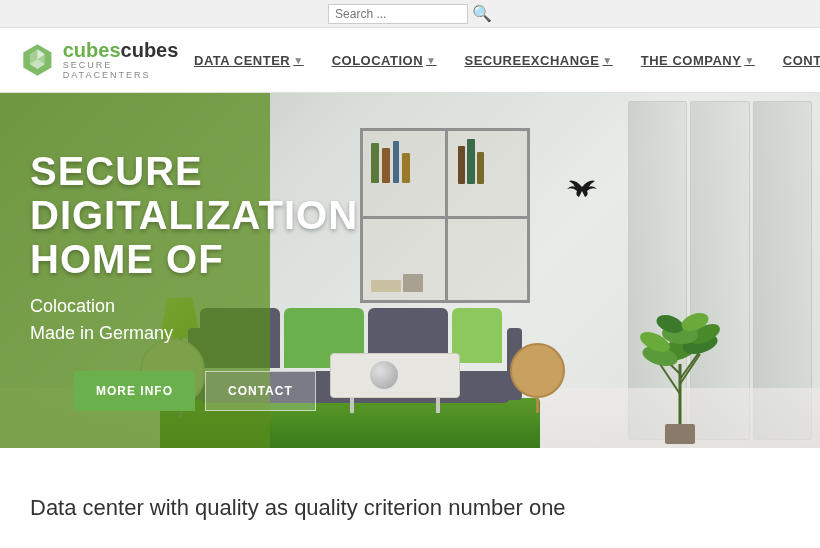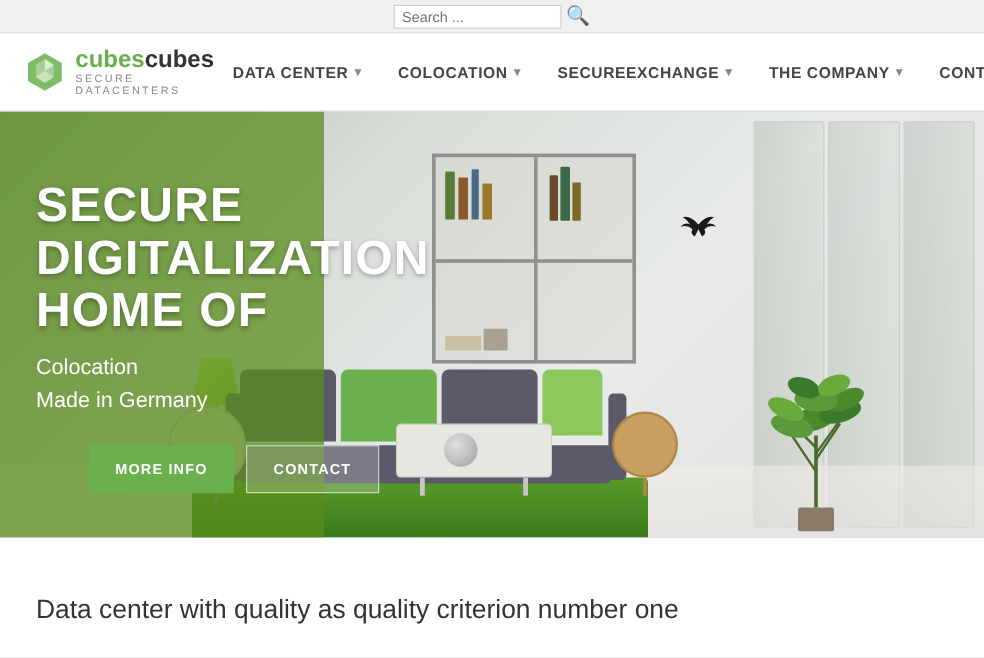--- a/index.html
+++ b/index.html
@@ -88,20 +88,21 @@
       align-items: center;
       gap: 3px;
       padding: 0 14px;
       font-size: 13px;
       font-weight: bold;
       color: #444;
       cursor: pointer;
       text-transform: uppercase;
       letter-spacing: 0.5px;
       white-space: nowrap;
+      text-decoration: underline;
     }
     .nav-chevron { font-size: 10px; color: #888; }
 
     
     .hero {
       position: relative;
       width: 820px;
       height: 355px;
       overflow: hidden;
       background: #c8d0c8;

